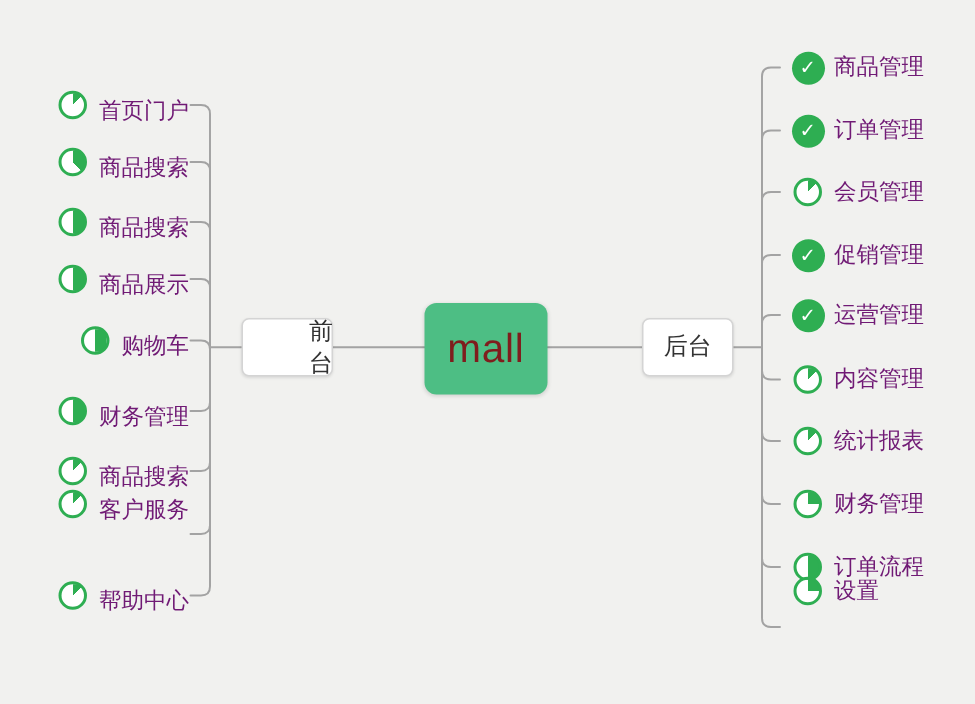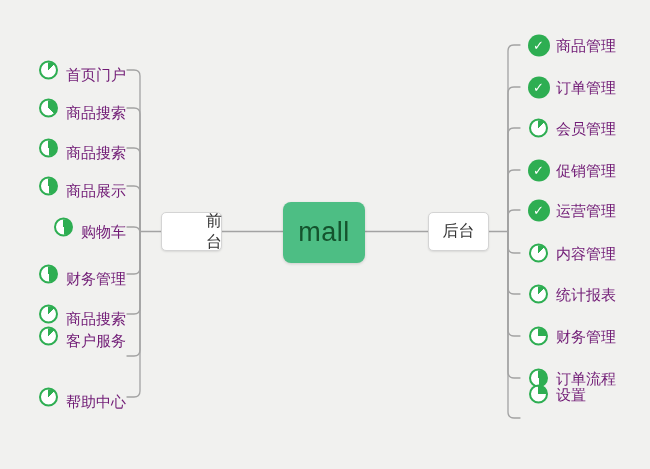--- a/index.html
+++ b/index.html
@@ -10,21 +10,21 @@
     -webkit-font-smoothing:antialiased;
   }
   #connectors{position:absolute;left:0;top:0;width:650px;height:469px;}
   .node{
     position:absolute;display:flex;align-items:center;justify-content:center;
     box-sizing:border-box;border-radius:6px;
   }
   .node-center{
     left:283px;top:202px;width:82px;height:61px;
     background:#4dbe84;border-radius:8px;
-    color:#14532d;font-size:27px;letter-spacing:.5px;
+    color:#7f1d1d;font-size:27px;letter-spacing:.5px;
     box-shadow:0 1px 3px rgba(0,0,0,.15);
   }
   .node-branch{
     width:61px;height:39px;background:#ffffff;
     border:1px solid #d4d4d4;border-radius:5px;
     color:#333333;font-size:16px;
     box-shadow:0 1px 2px rgba(0,0,0,.10);
   }
   .node-front{left:161px;top:212px;padding-left:45px;}
   .node-back{left:428px;top:212px;}

